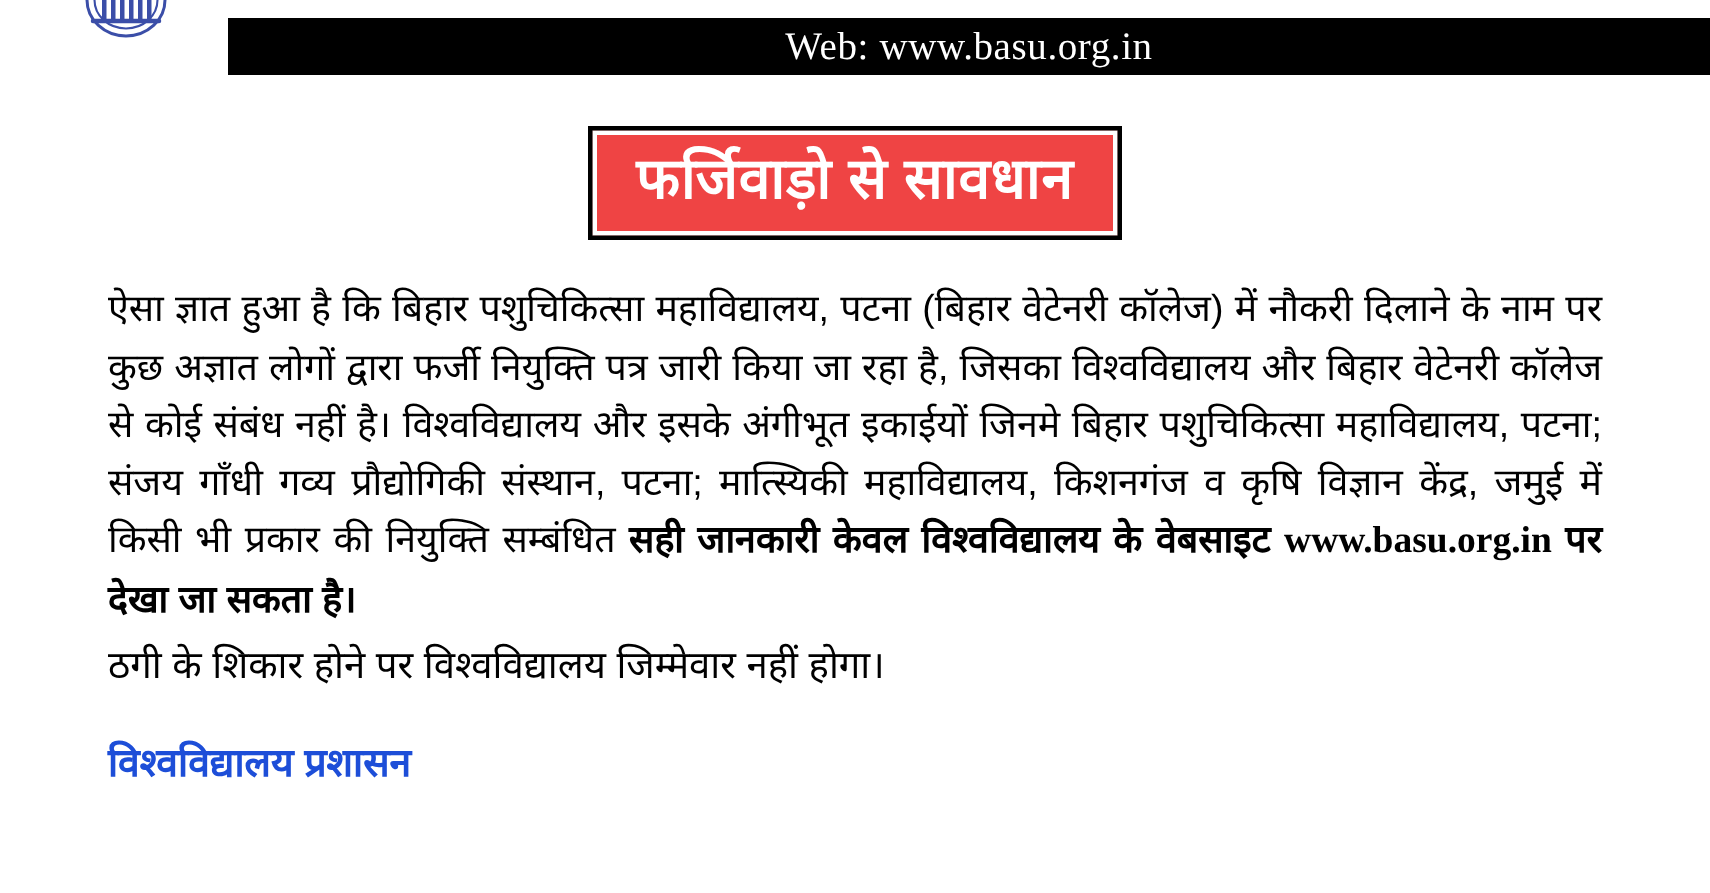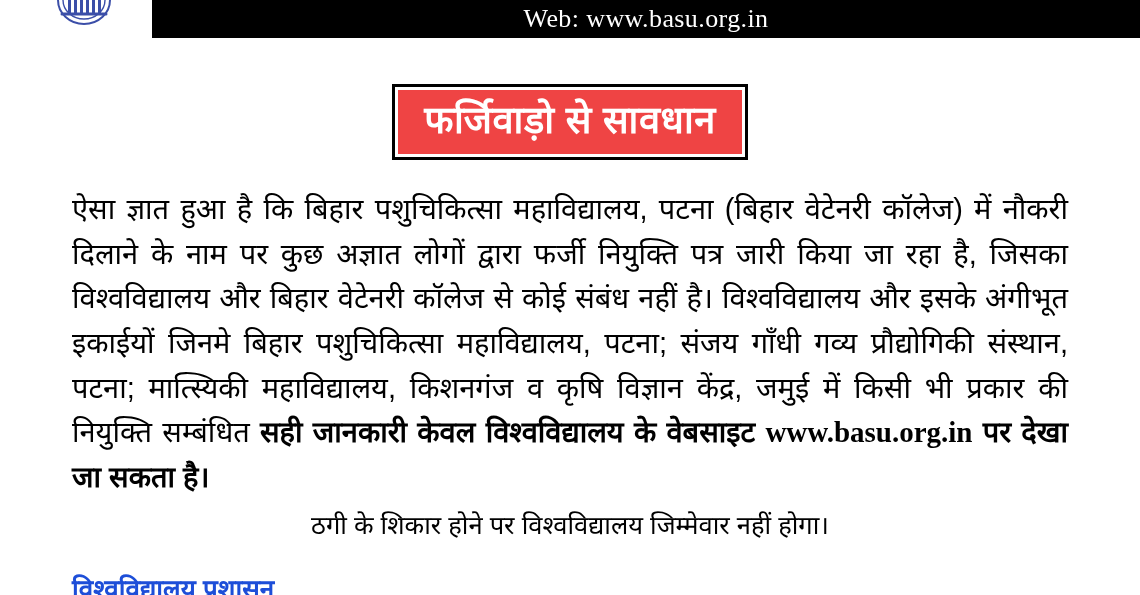--- a/index.html
+++ b/index.html
@@ -17,21 +17,21 @@
 
   
   .header {
     position: relative;
     height: 40px;
     width: 100%;
   }
   .header-bar {
     position: absolute;
     left: 152px;
-    top: 0;
+    top: 12px;
     width: 988px;
     height: 38px;
     background: #000000;
     color: #ffffff;
     display: flex;
     align-items: center;
     justify-content: center;
   }
   .header-bar .web-text {
     font-family: "Liberation Serif", serif;
@@ -69,40 +69,40 @@
     white-space: nowrap;
   }
 
   
   .content {
     margin: 30px 72px 0 72px;
     width: 996px;
   }
   .para {
     font-family: "Liberation Sans", sans-serif;
-    font-size: 29px;
+    font-size: 25px;
     line-height: 1.54;
     color: #000000;
     text-align: justify;
     text-justify: inter-word;
     margin: 0;
   }
   .para b, .bold-run {
     font-weight: bold;
   }
   .serif-inline {
     font-family: "Liberation Serif", serif;
     font-weight: bold;
   }
   .para-second {
     font-family: "Liberation Sans", sans-serif;
     font-size: 25.5px;
     line-height: 1.5;
     color: #000000;
-    text-align: center;
+    text-align: left;
     margin: 6px 0 0 0;
   }
   .signature {
     font-family: "Liberation Sans", sans-serif;
     font-weight: bold;
     font-size: 26px;
     color: #1d4ed8;
     margin-top: 26px;
   }
 </style>

